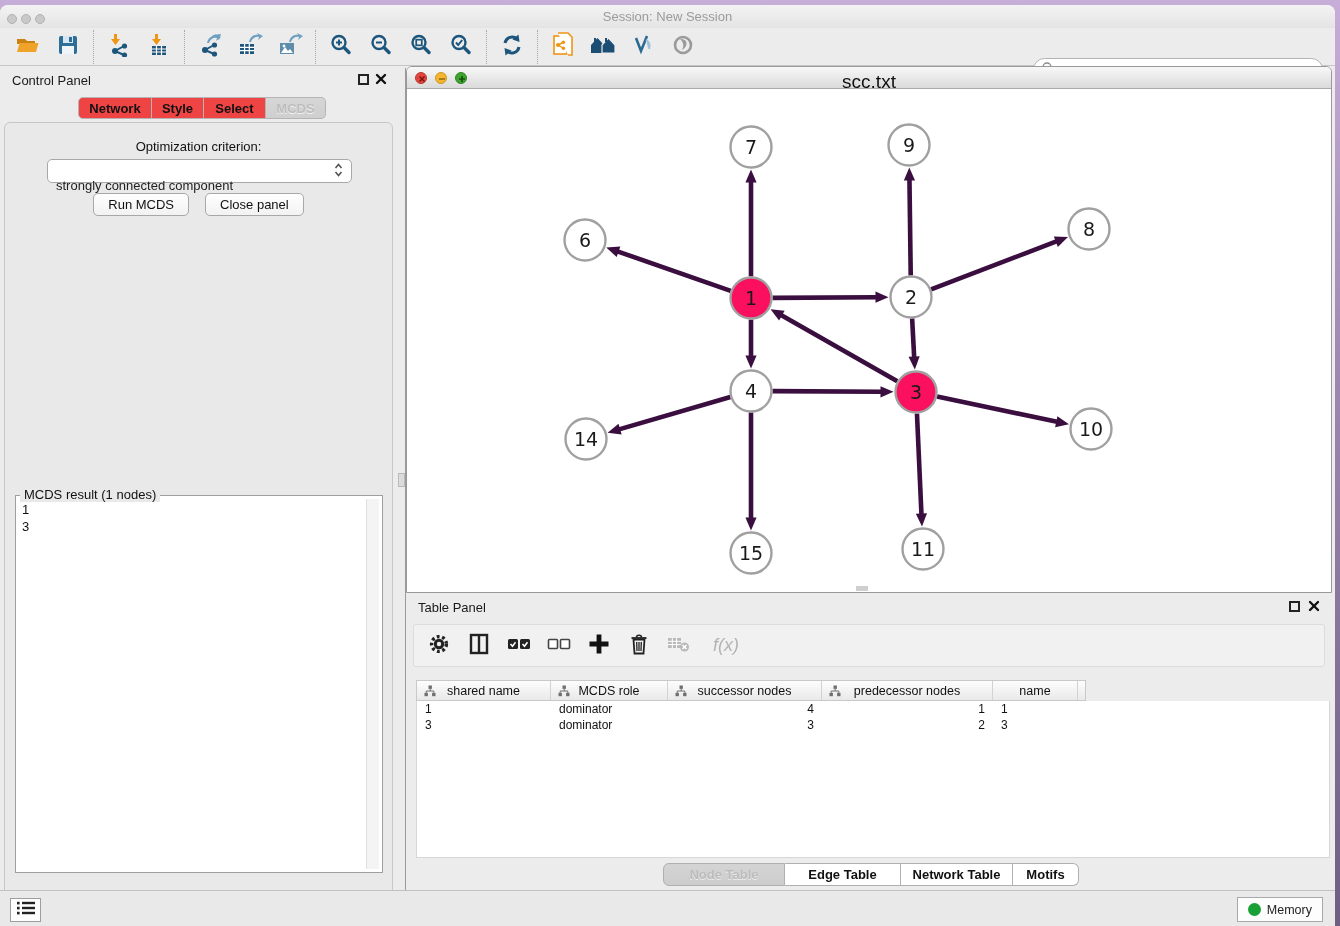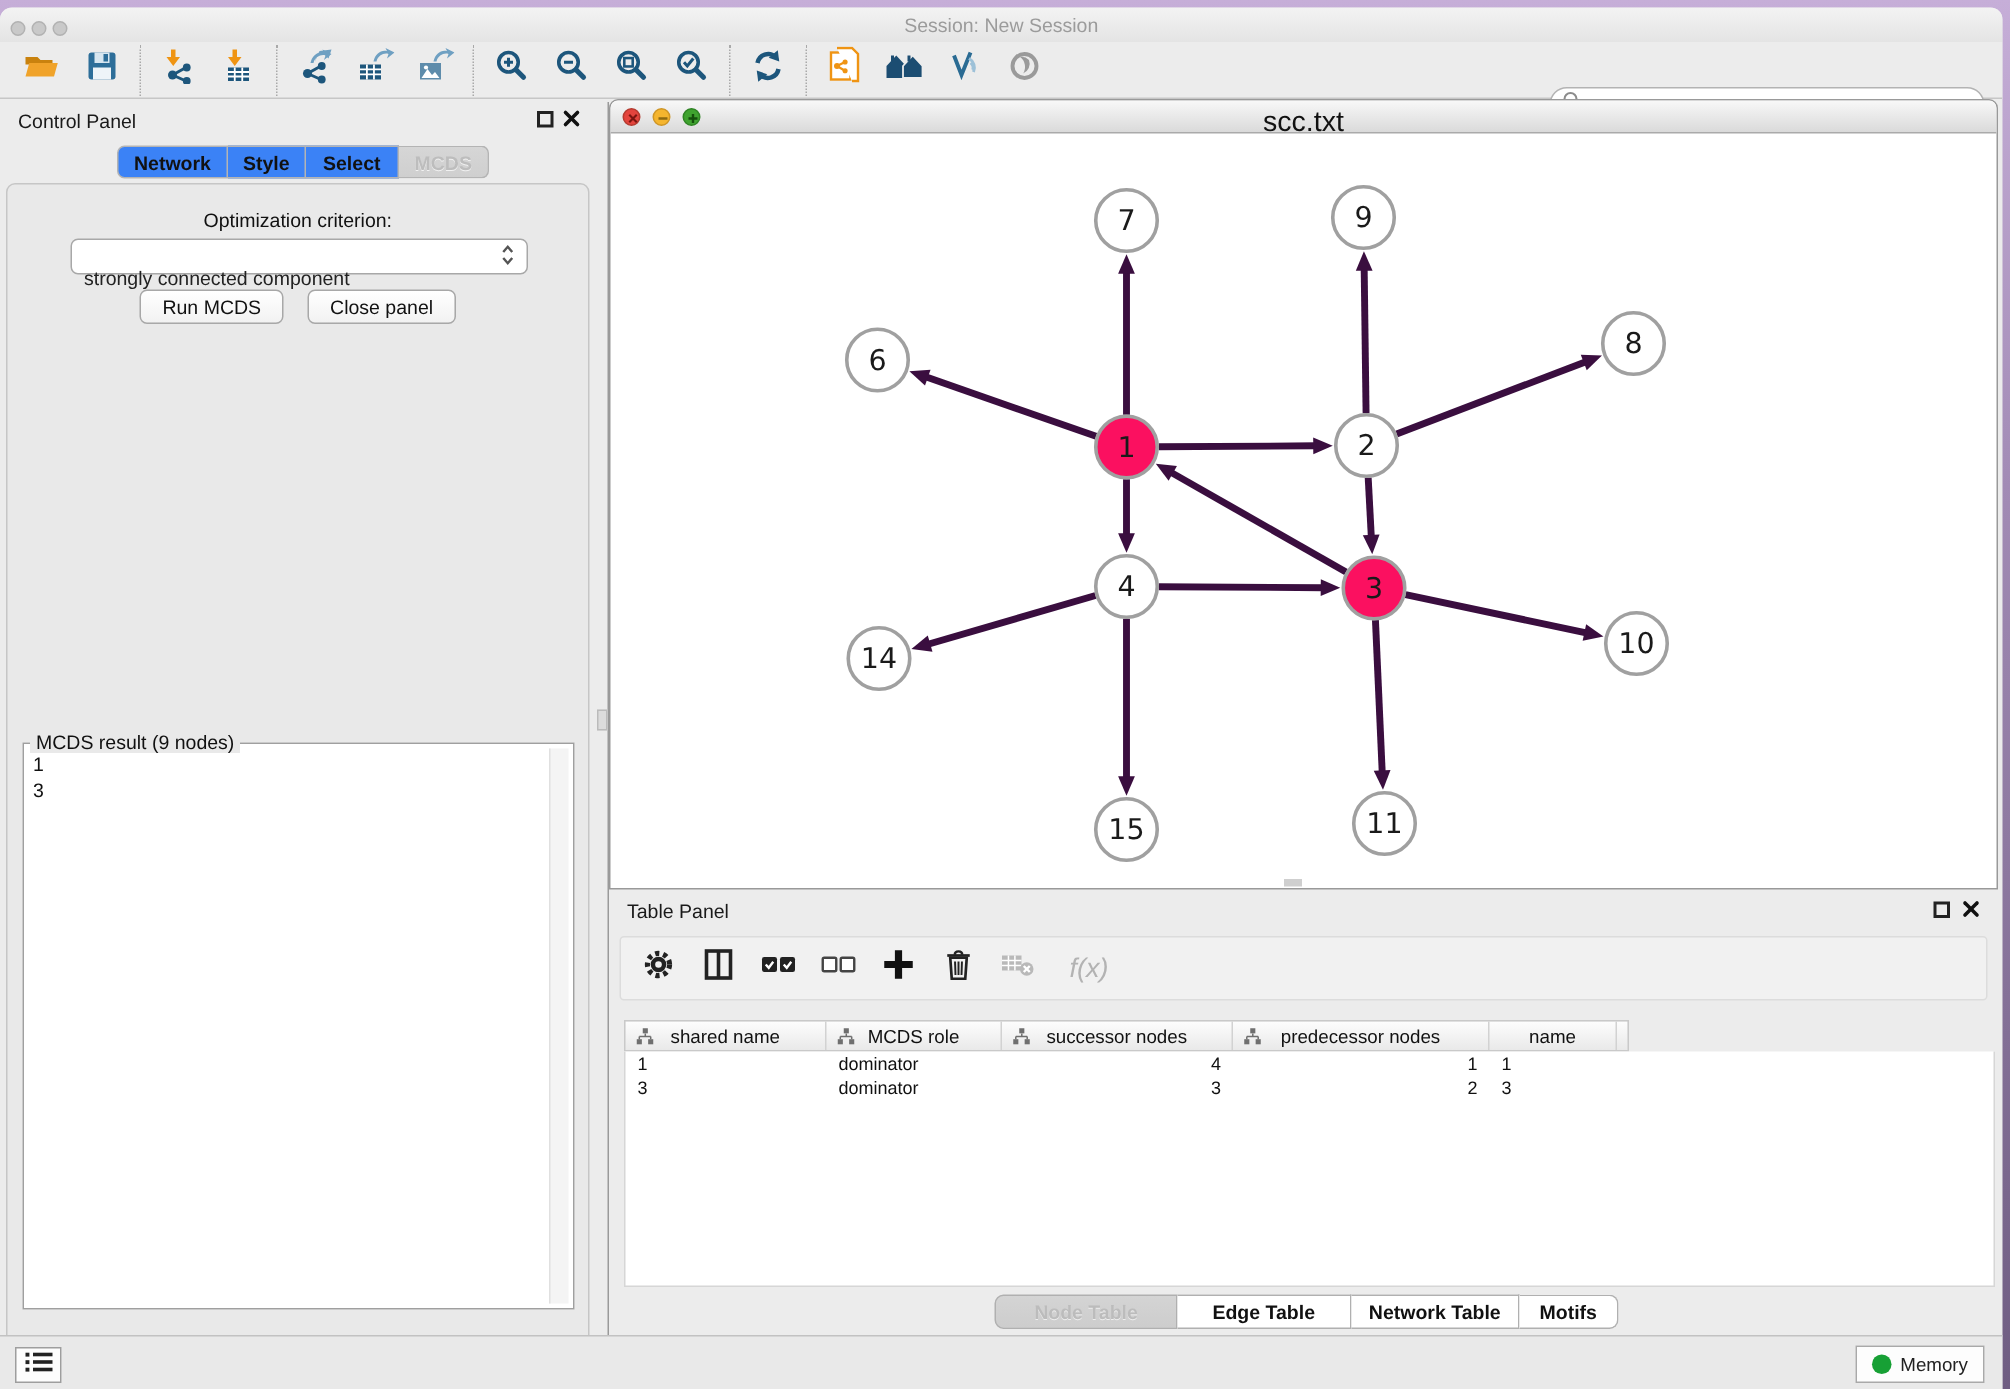--- a/index.html
+++ b/index.html
@@ -31,21 +31,21 @@
     display:flex; align-items:center; padding-left:7px; }
   .searchbox input { border:none; outline:none; flex:1; font-size:12px; background:transparent; }
 
   
   #control-panel { position:absolute; left:0; top:63px; width:397px; height:822px; }
   .panel-head { position:absolute; top:0; left:0; right:0; height:24px; font-size:13px; }
   .panel-head .ph-title { position:absolute; left:12px; top:5px; color:#1a1a1a; }
   .ph-float { position:absolute; top:6px; width:11px; height:11px; border:2px solid #222; background:transparent; }
   .ph-close { position:absolute; top:5px; width:12px; height:12px; }
   .ctabs { position:absolute; top:29px; left:78px; height:22px; display:flex; }
-  .ctab { border:1px solid #b4b4b4; border-left:none; background:#3b82f6; font-size:13px;
+  .ctab { border:1px solid #b4b4b4; border-left:none; background:#ef4444; font-size:13px;
     font-weight:bold; display:flex; align-items:center; justify-content:center; color:#111; }
   .ctab:first-child { border-left:1px solid #b4b4b4; border-radius:5px 0 0 5px; }
   .ctab:last-child { border-radius:0 5px 5px 0; }
   .ctab.active { background:linear-gradient(#d6d6d6,#cfcfcf); color:#bdbdbd;
     text-shadow:0 1px 0 #f2f2f2; }
   .cp-inner { position:absolute; left:4px; top:54px; width:389px; height:848px;
     background:#e9e9e9; border:1px solid #c6c6c6; border-radius:6px; }
   .opt-label { position:absolute; top:16px; left:0; right:0; text-align:center; font-size:13px; color:#111; }
   .dropdown { position:absolute; top:36px; left:42px; width:305px; height:24px; background:#fff;
     border:1px solid #a8a8a8; border-radius:5px; display:flex; align-items:center;
@@ -311,21 +311,21 @@
         <span><svg width="9" height="16" viewBox="0 0 9 16">
               <polyline points="1.5,6 4.5,2.5 7.5,6" fill="none" stroke="#555" stroke-width="1.6"></polyline>
               <polyline points="1.5,10 4.5,13.5 7.5,10" fill="none" stroke="#555" stroke-width="1.6"></polyline>
             </svg></span>
       </div>
       <div class="cp-btnrow">
         <button class="mac-btn">Run MCDS</button>
         <button class="mac-btn">Close panel</button>
       </div>
       <div class="result-box">
-        <span class="result-legend">MCDS result (9 nodes)</span>
+        <span class="result-legend">MCDS result (1 nodes)</span>
         <div class="result-text">
           <div>1</div>
           <div>3</div>
         </div>
         <div class="result-scroll"></div>
       </div>
     </div>
   </div>
 
   <div class="vsplit"></div>

